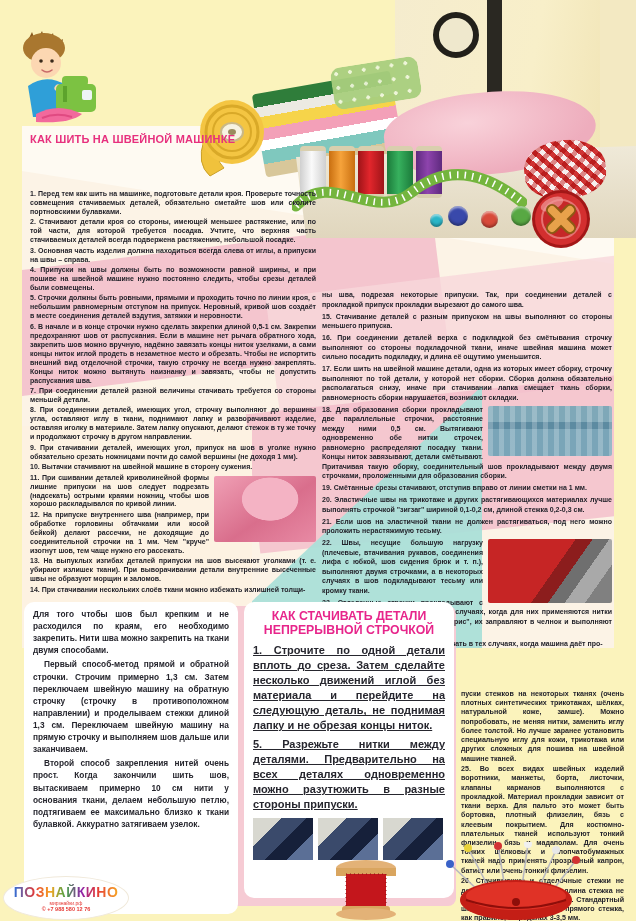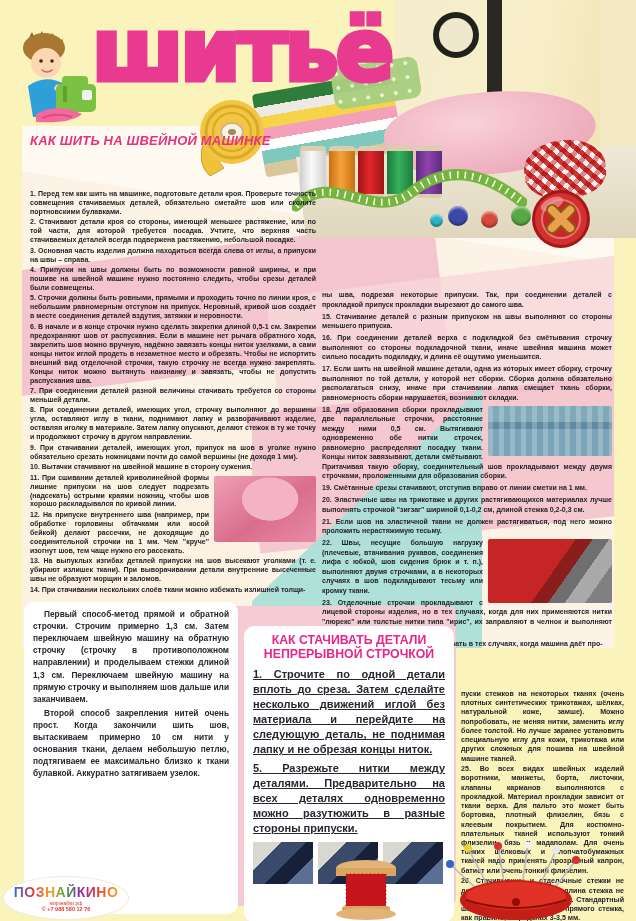--- a/index.html
+++ b/index.html
@@ -53,21 +53,21 @@
   .panel>div{position:absolute;}
   .bg-white-top{left:0;top:0;width:100%;height:150px;background:#fefaf2;
     clip-path:polygon(0 0,45% 0,100% 60%,100% 92%,0 30%);}
   .bg-pink-a{left:-20px;top:120px;width:440px;height:125px;background:#f2bcc9;transform:rotate(-7deg);opacity:.85;}
   .bg-pink-b{left:250px;top:150px;width:360px;height:125px;background:#f7d7db;transform:rotate(-7deg);opacity:.8;}
   .bg-pink-c{left:230px;top:268px;width:380px;height:140px;background:#f2bcc9;transform:rotate(-6deg);opacity:.8;}
   .bg-cyan{left:180px;top:260px;width:280px;height:262px;background:#abdfd8;
     clip-path:polygon(100% 0,100% 100%,0 100%);opacity:.95;}
   .bg-cream-bottom{left:0;top:300px;width:230px;height:222px;background:#fdf2e2;}
   .sectionhdr{position:absolute;left:30px;top:133px;z-index:6;color:#e7307e;
-    font-size:13px;font-weight:800;letter-spacing:.2px;font-style:italic;}
+    font-size:11px;font-weight:800;letter-spacing:.2px;}
   
   .bodytext{position:absolute;z-index:5;font-weight:700;color:#23232b;text-align:justify;overflow:hidden;margin-top:44px;}
   .bodytext p{margin:0 0 1.5px 0;}
   .col1{left:30px;top:146px;width:286px;height:458px;font-size:7px;line-height:1.28;}
   .col2{left:322px;top:246px;width:290px;height:392px;font-size:7px;line-height:1.36;}
   .col2 p{margin:0 0 2.5px 0;}
   .col3{left:461px;top:646px;width:163px;height:252px;font-size:7.1px;line-height:1.3;}
   .ph{display:block;border-radius:2px;}
   .ph-pink{float:right;width:102px;height:66px;margin:2px 0 2px 5px;
     background:radial-gradient(ellipse at 55% 35%,#f4b3c4 0 35%,transparent 36%),
@@ -76,21 +76,21 @@
     background:repeating-linear-gradient(90deg,rgba(255,255,255,.22) 0 5px,transparent 5px 11px),
                linear-gradient(180deg,#7fa8b8 0 32%,#5d8ba1 32% 46%,#7aa5b8 46%);}
   .ph-red{float:right;width:124px;height:64px;margin:1px 0 2px 5px;
     background:linear-gradient(125deg,#c62525 0 52%,#8c1d1d 52% 62%,#6f6f6f 62% 72%,#a9a9a9 72% 84%,#808080 84%);}
   
   .pinkback{position:absolute;left:32px;top:606px;width:424px;height:300px;
     background:#f6cbd4;border-radius:8px;z-index:4;}
   .box{position:absolute;background:#fff;border-radius:10px;z-index:5;
     padding:6px 9px;box-sizing:border-box;overflow:hidden;}
   .boxFasten{left:24px;top:602px;width:214px;height:312px;}
-  .boxCont{left:244px;top:602px;width:210px;height:296px;margin-top:24px;}
+  .boxCont{left:244px;top:602px;width:210px;height:296px;}
   .box h3{margin:2px 0 5px 0;text-align:center;font-size:12.3px;line-height:1.12;font-weight:800;}
   .boxFasten h3{color:#6373bd;}
   .boxCont h3{color:#e7258b;}
   .box .txt{font-size:8.3px;line-height:1.46;font-weight:700;color:#26262e;text-align:justify;margin:0 0 2px 0;}
   .indent{text-indent:11px;}
   .boxCont .txt{font-size:11px;line-height:1.38;margin:0 0 3px 0;text-decoration:underline;}
   .photos{display:flex;gap:5px;margin-top:6px;}
   .sphoto{width:60px;height:42px;
     background:linear-gradient(135deg,#d8d8d0 0 28%,#3a4a6b 28% 52%,#16203a 52% 74%,#5b6f96 74%);}
   
@@ -104,21 +104,20 @@
     background:linear-gradient(90deg,#2e6fd8,#e53935 20%,#f6a623 35%,#43a047 50%,#8e24aa 65%,#e53935 80%,#f6a623);
     -webkit-background-clip:text;background-clip:text;color:transparent;}
   .logo-site{font-size:5px;color:#e53935;}
   .logo-phone{font-size:5.5px;color:#e53935;font-weight:700;}
 </style>
 </head>
 <body>
 
 <div class="poster">
 
-  <div class="title">шитьё</div>
 
   <svg class="girl" width="100" height="112" viewBox="0 0 100 112">
     <path d="M20 18 l6 -12 4 10 6 -11 4 11 7 -9 2 11 8 -5 -2 10 z" fill="#8a5a1f"></path>
     <ellipse cx="38" cy="22" rx="21" ry="15" fill="#a9772f"></ellipse>
     <circle cx="40" cy="37" r="15" fill="#fcd7b2"></circle>
     <circle cx="35" cy="35" r="1.8" fill="#3a2a1a"></circle>
     <circle cx="46" cy="35" r="1.8" fill="#3a2a1a"></circle>
     <path d="M36 44 q5 4 10 0" stroke="#c96a6a" stroke-width="1.6" fill="none" stroke-linecap="round"></path>
     <path d="M22 60 q18 -13 38 -1 l-5 32 h-28 z" fill="#2f9fd8"></path>
     <path d="M52 62 q8 6 12 14" stroke="#fcd7b2" stroke-width="7" fill="none" stroke-linecap="round"></path>
@@ -218,20 +217,21 @@
     <p><span>20. Эластичные швы на трикотаже и других растягивающихся материалах лучше выполнять строчкой "зигзаг" шириной 0,1-0,2 см, длиной стежка 0,2-0,3 см.</span></p>
     <p><span>21. Если шов на эластичной ткани не должен растягиваться, под него можно проложить нерастяжимую тесьму.</span></p>
     <p><span class="ph ph-red"></span><span>22. Швы, несущие большую нагрузку (плечевые, втачивания рукавов, соединения лифа с юбкой, шов сидения брюк и т. п.), выполняют двумя строчками, а в некоторых случаях в шов подкладывают тесьму или кромку ткани.</span></p>
     <p><span>23. Отделочные строчки прокладывают с лицевой стороны изделия, но в тех случаях, когда для них применяются нитки "люрекс" или толстые нитки типа "ирис", их заправляют в челнок и выполняют строчку с изнанки.</span></p>
     <p><span>24. Полоски бумаги можно прокладывать в тех случаях, когда машина даёт про-</span></p>
   </div>
 
   <div class="pinkback"></div>
 
   <div class="box boxFasten">
+    <p class="txt">Для того чтобы шов был крепким и не расходился по краям, его необходимо закрепить. Нити шва можно закрепить на ткани двумя способами.</p>
     <p class="txt indent">Первый способ-метод прямой и обратной строчки. Строчим примерно 1,3 см. Затем переключаем швейную машину на обратную строчку (строчку в противоположном направлении) и проделываем стежки длиной 1,3 см. Переключаем швейную машину на прямую строчку и выполняем шов дальше или заканчиваем.</p>
     <p class="txt indent">Второй способ закрепления нитей очень прост. Когда закончили шить шов, вытаскиваем примерно 10 см нити у основания ткани, делаем небольшую петлю, подтягиваем ее максимально близко к ткани булавкой. Аккуратно затягиваем узелок.</p>
   </div>
 
   <div class="box boxCont">
     <h3>КАК СТАЧИВАТЬ ДЕТАЛИ НЕПРЕРЫВНОЙ СТРОЧКОЙ</h3>
     <p class="txt">1. Строчите по одной детали вплоть до среза. Затем сделайте несколько движений иглой без материала и перейдите на следующую деталь, не поднимая лапку и не обрезая концы ниток.</p>
     <p class="txt">5. Разрежьте нитки между деталями. Предварительно на всех деталях одновременно можно разутюжить в разные стороны припуски.</p>
     <div class="photos">
       <div class="sphoto"></div>

